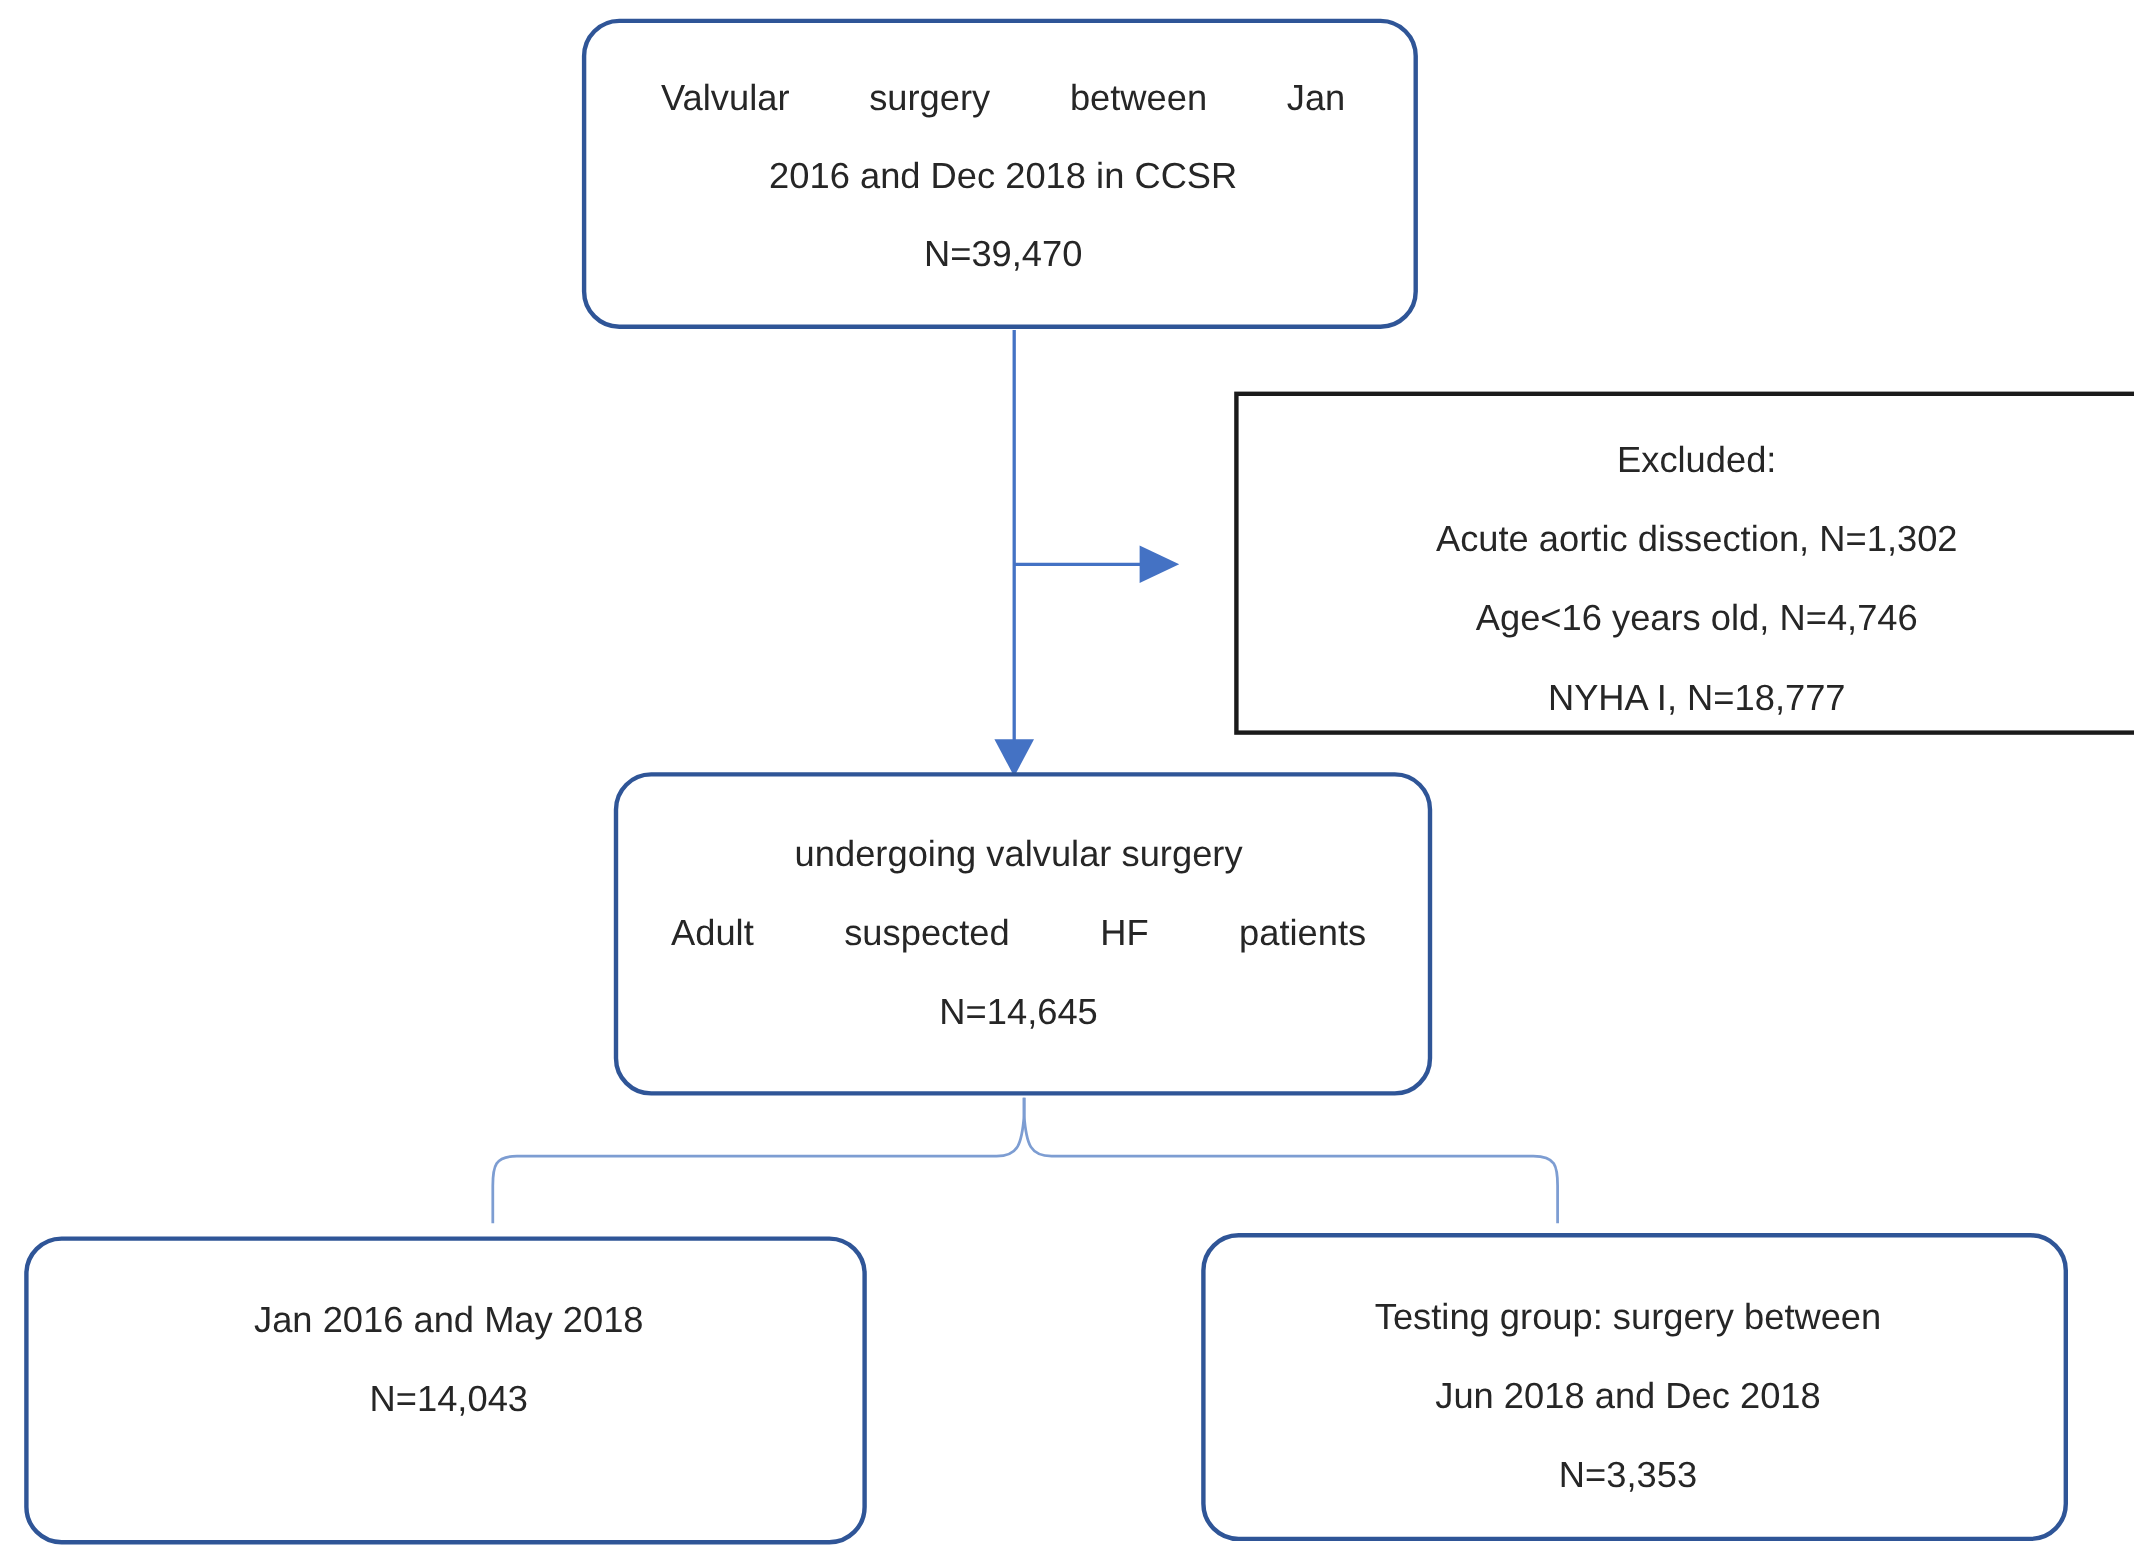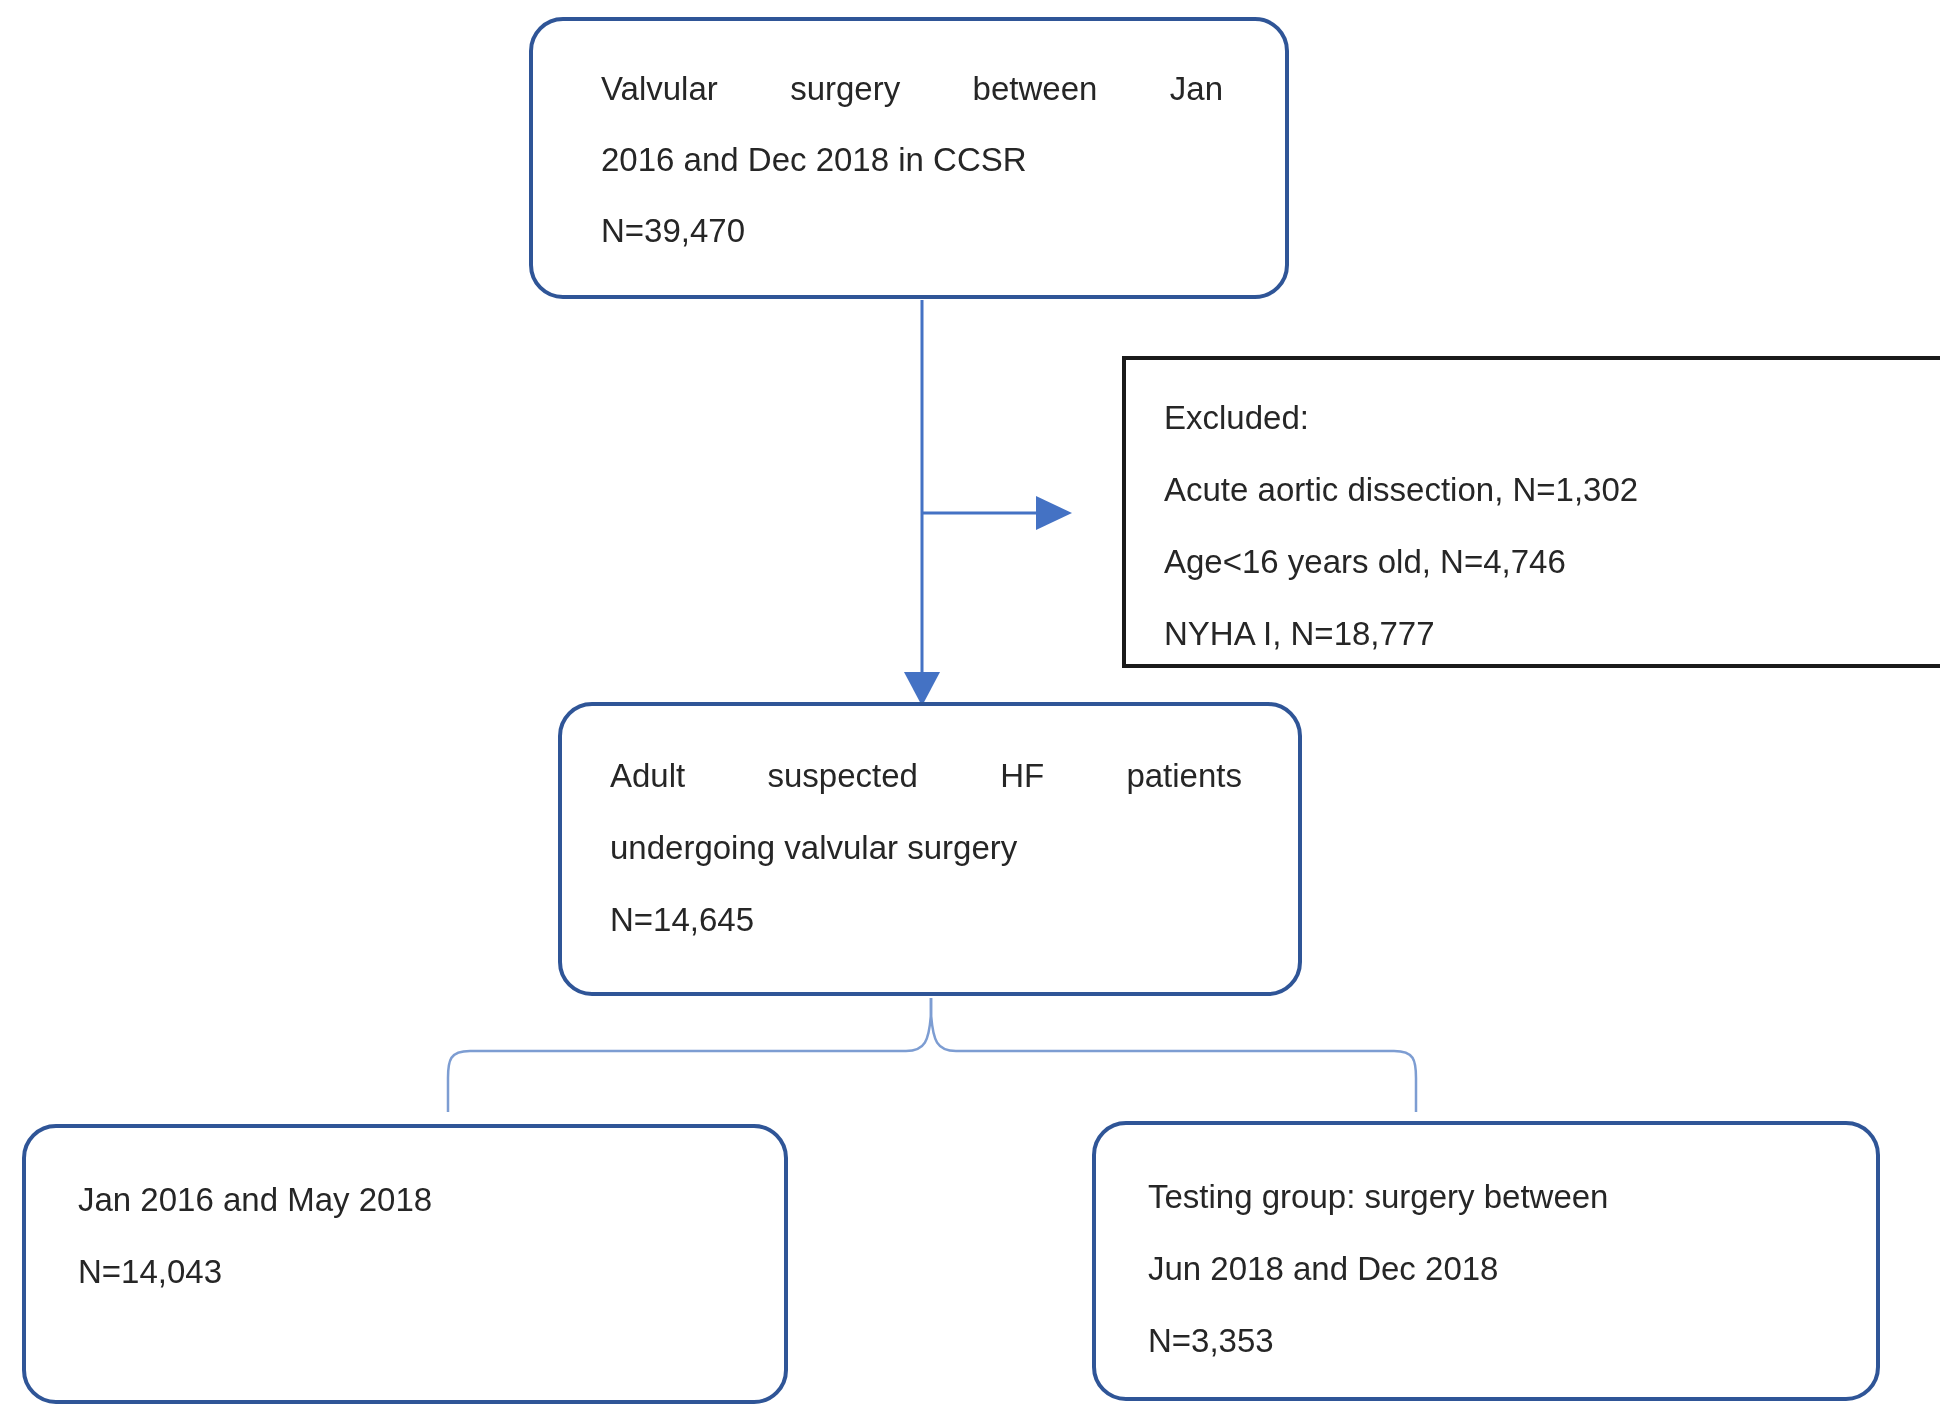--- a/index.html
+++ b/index.html
@@ -35,21 +35,21 @@
     background: var(--background);
   }
   .rounded {
     border: 4px solid var(--box-border);
     border-radius: 34px;
   }
   .squared {
     border: 4px solid var(--excluded-border);
     margin-left: 44px;
   }
-  .line { white-space: nowrap; }
+  .line { white-space: nowrap; text-align: center; }
   .just {
     white-space: normal;
     text-align: justify;
     text-align-last: justify;
   }
   #box-source   { left: 529px;  top: 17px;   width: 760px; height: 282px; padding: 32px 62px 0 68px; line-height: 71px; }
   #box-excluded { left: 1078px; top: 356px;  width: 833px; height: 312px; padding: 22px 30px 0 38px; }
   #box-cohort   { left: 558px;  top: 702px;  width: 744px; height: 294px; padding: 34px 56px 0 48px; }
   #box-training { left: 22px;   top: 1124px; width: 766px; height: 280px; padding: 36px 46px 0 52px; }
   #box-testing  { left: 1056px; top: 1121px; width: 788px; height: 280px; padding: 36px 64px 0 52px; margin-left: 36px; }
@@ -78,22 +78,22 @@
   </div>
 
   <div class="box squared" id="box-excluded">
     <div class="line">Excluded:</div>
     <div class="line">Acute aortic dissection, N=1,302</div>
     <div class="line">Age&lt;16 years old, N=4,746</div>
     <div class="line">NYHA I, N=18,777</div>
   </div>
 
   <div class="box rounded" id="box-cohort">
+    <div class="line">undergoing valvular surgery</div>
     <div class="line just">Adult suspected HF patients</div>
-    <div class="line">undergoing valvular surgery</div>
     <div class="line">N=14,645</div>
   </div>
 
   <div class="box rounded" id="box-training">
     <div class="line">Jan 2016 and May 2018</div>
     <div class="line">N=14,043</div>
   </div>
 
   <div class="box rounded" id="box-testing">
     <div class="line">Testing group: surgery between</div>

